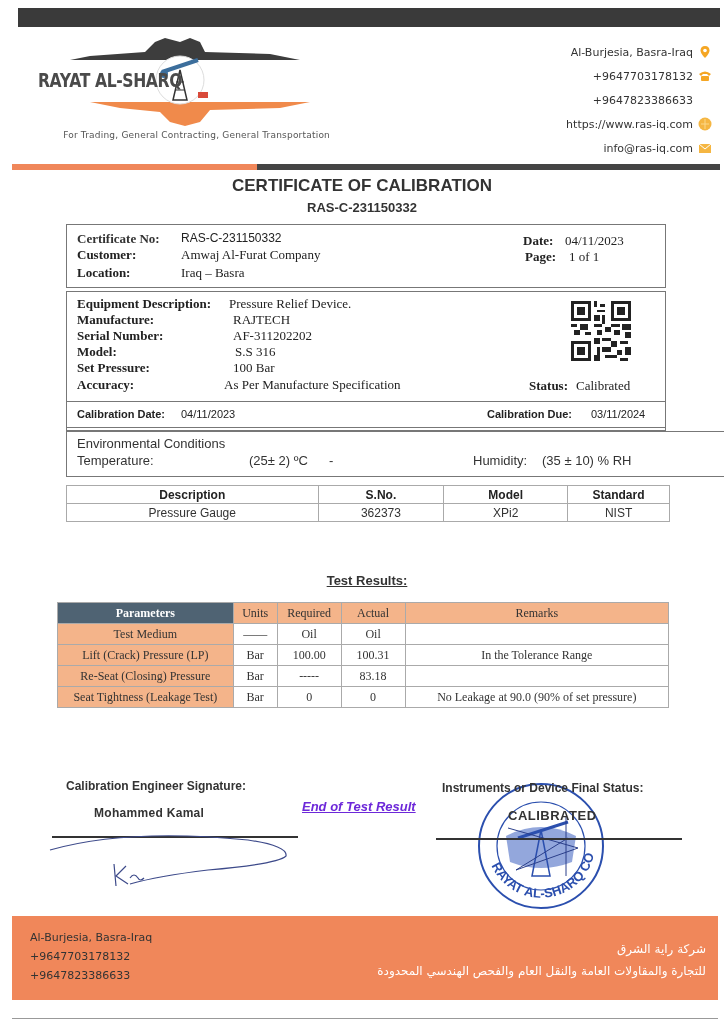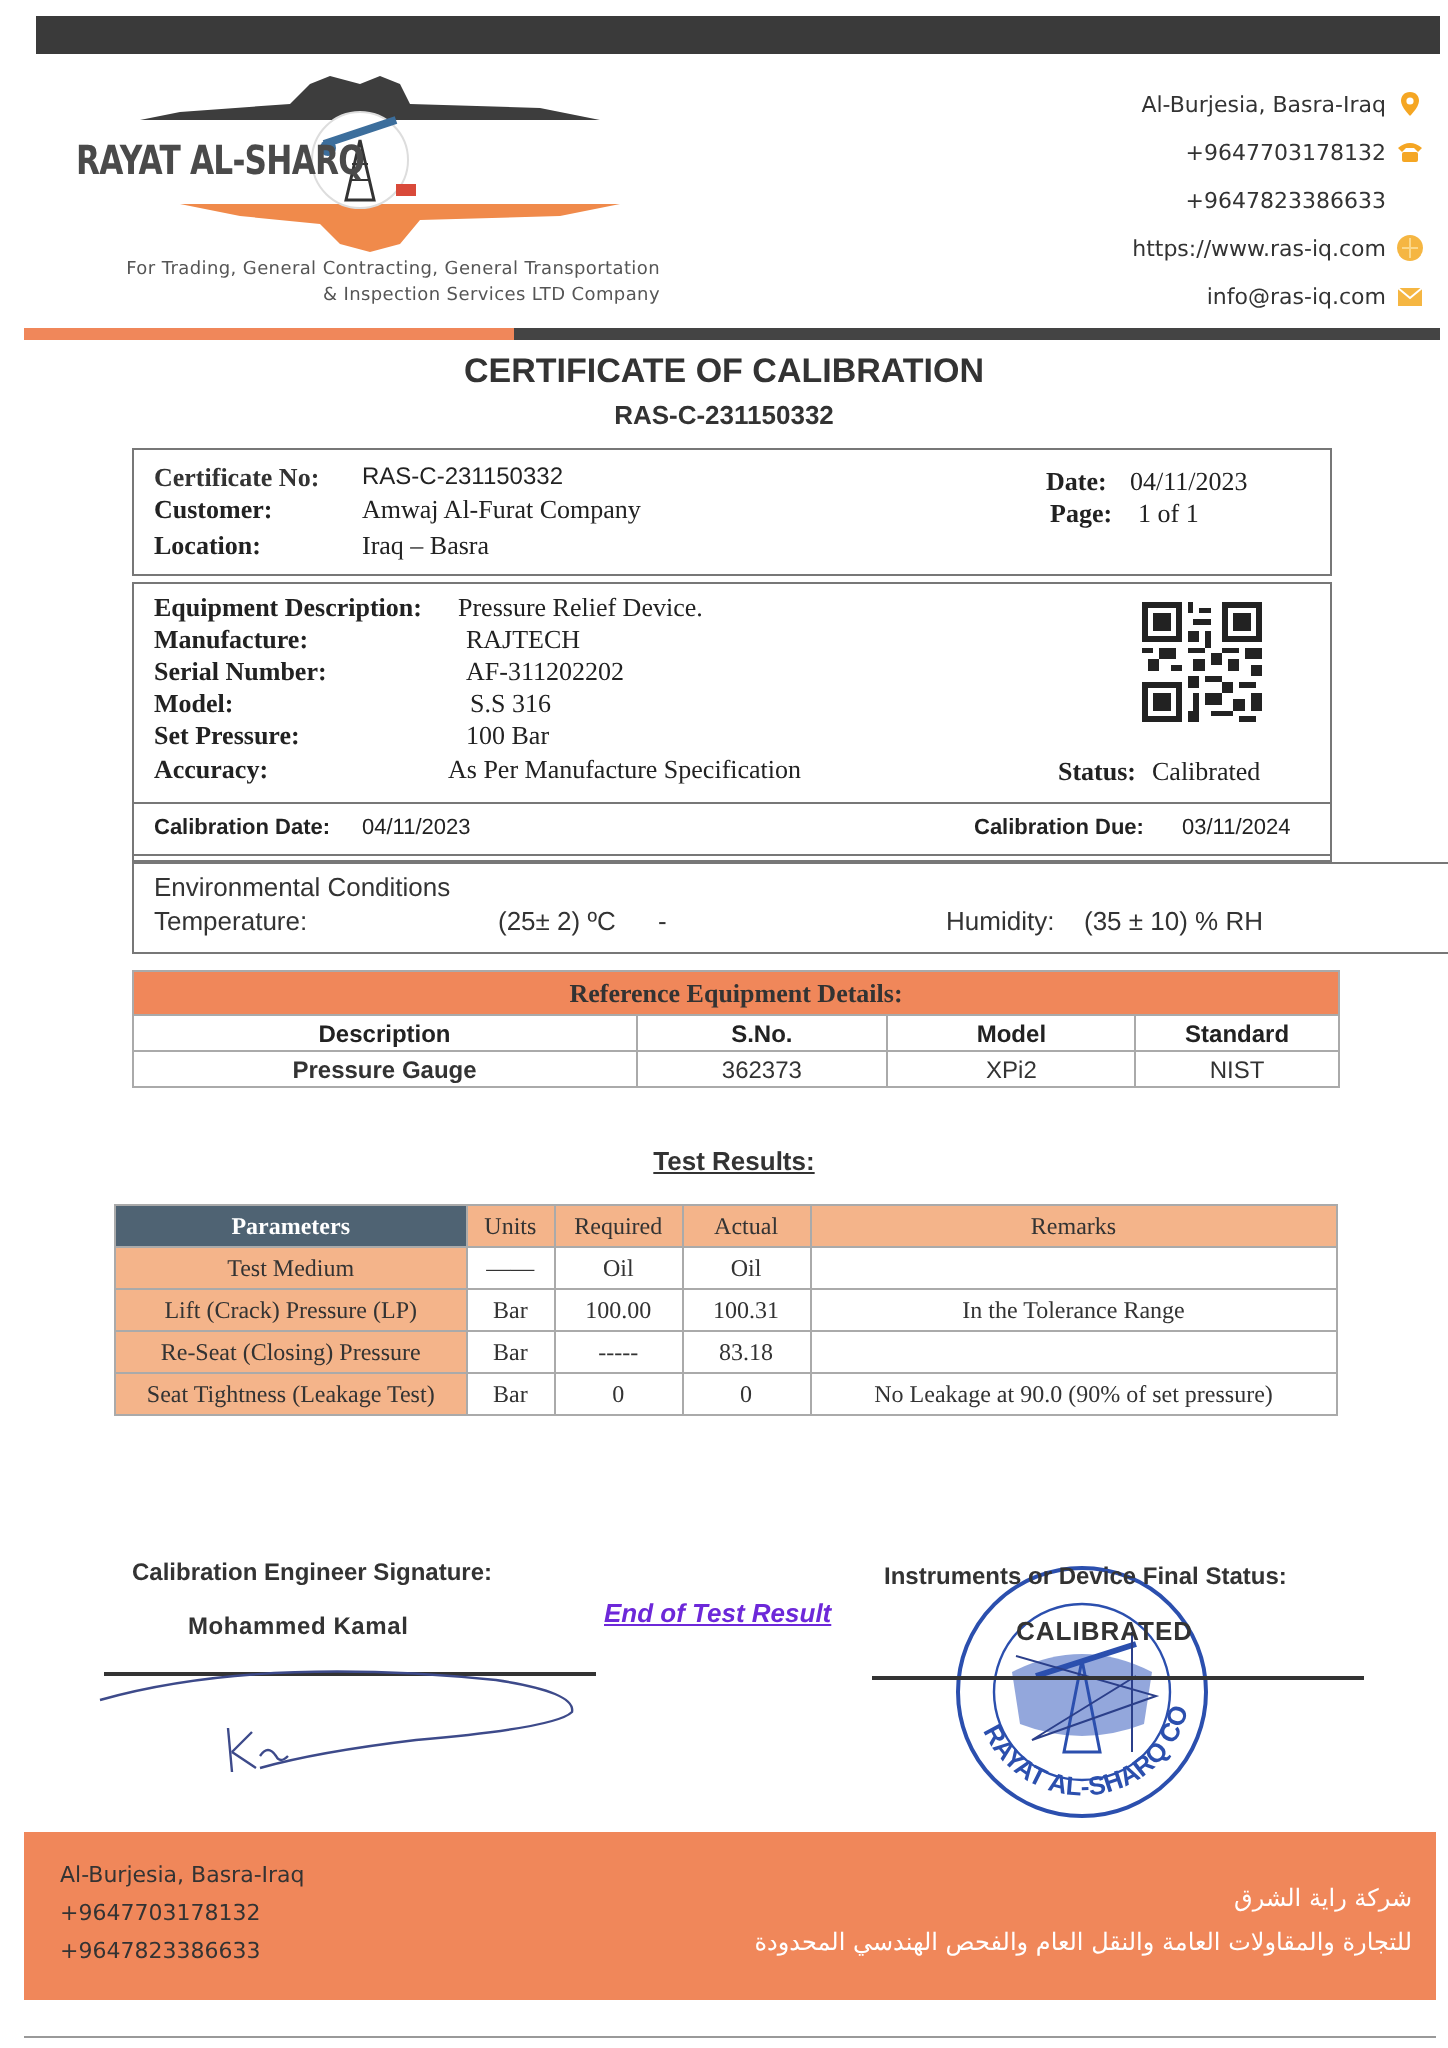--- a/index.html
+++ b/index.html
@@ -90,21 +90,20 @@
     <line x1="145" y1="60" x2="155" y2="60" stroke="#333" stroke-width="1"></line>
     <line x1="146" y1="52" x2="154" y2="52" stroke="#333" stroke-width="1"></line>
     <path d="M132 42 L168 30" stroke="#3c6e9c" stroke-width="4"></path>
     <circle cx="134" cy="44" r="4" fill="#3c6e9c"></circle>
     <rect x="168" y="62" width="10" height="6" fill="#d94a3a"></rect>
   </svg>
   <div class="logo-en">RAYAT AL-SHARQ</div>
 </div>
 <div class="abs tagline">
   <div>For Trading, General Contracting, General Transportation</div>
-  <div>&amp; Inspection Services LTD Company</div>
 </div>
 
 <div class="abs contacts">
   <div class="contact-row">
     <span>Al-Burjesia, Basra-Iraq</span>
     <svg class="c-icon" viewBox="0 0 14 14">
         <path d="M7 1 C4 1 2.5 3 2.5 5.5 C2.5 8.5 7 13 7 13 C7 13 11.5 8.5 11.5 5.5 C11.5 3 10 1 7 1 Z" fill="#f5a623"></path>
         <circle cx="7" cy="5.5" r="1.8" fill="#fff"></circle>
       </svg>
   </div>
@@ -224,31 +223,28 @@
   <span style="position:absolute;left:10px;top:4px">Environmental Conditions</span>
   <span style="position:absolute;left:10px;top:21px">Temperature:</span>
   <span style="position:absolute;left:182px;top:21px">(25± 2) ºC</span>
   <span style="position:absolute;left:262px;top:21px">-</span>
   <span style="position:absolute;left:406px;top:21px">Humidity:</span>
   <span style="position:absolute;left:475px;top:21px">(35 ± 10) % RH</span>
 </div>
 
 <table class="abs ref">
   <tbody>
-      <tr>
-        <td colspan="4" class="hdr">Reference Equipment Details:</td>
-      </tr>
   <tr>
     <th style="width:252px">Description</th>
     <th style="width:126px">S.No.</th>
     <th style="width:124px">Model</th>
     <th style="width:102px">Standard</th>
   </tr>
   <tr>
-    <td style="font-weight:bold">Pressure Gauge</td>
+    <td style="font-weight:normal">Pressure Gauge</td>
     <td>362373</td>
     <td>XPi2</td>
     <td>NIST</td>
   </tr>
 </tbody>
   </table>
 
 <div class="abs tr-title">Test Results:</div>
 <table class="abs tr">
   <tbody>

